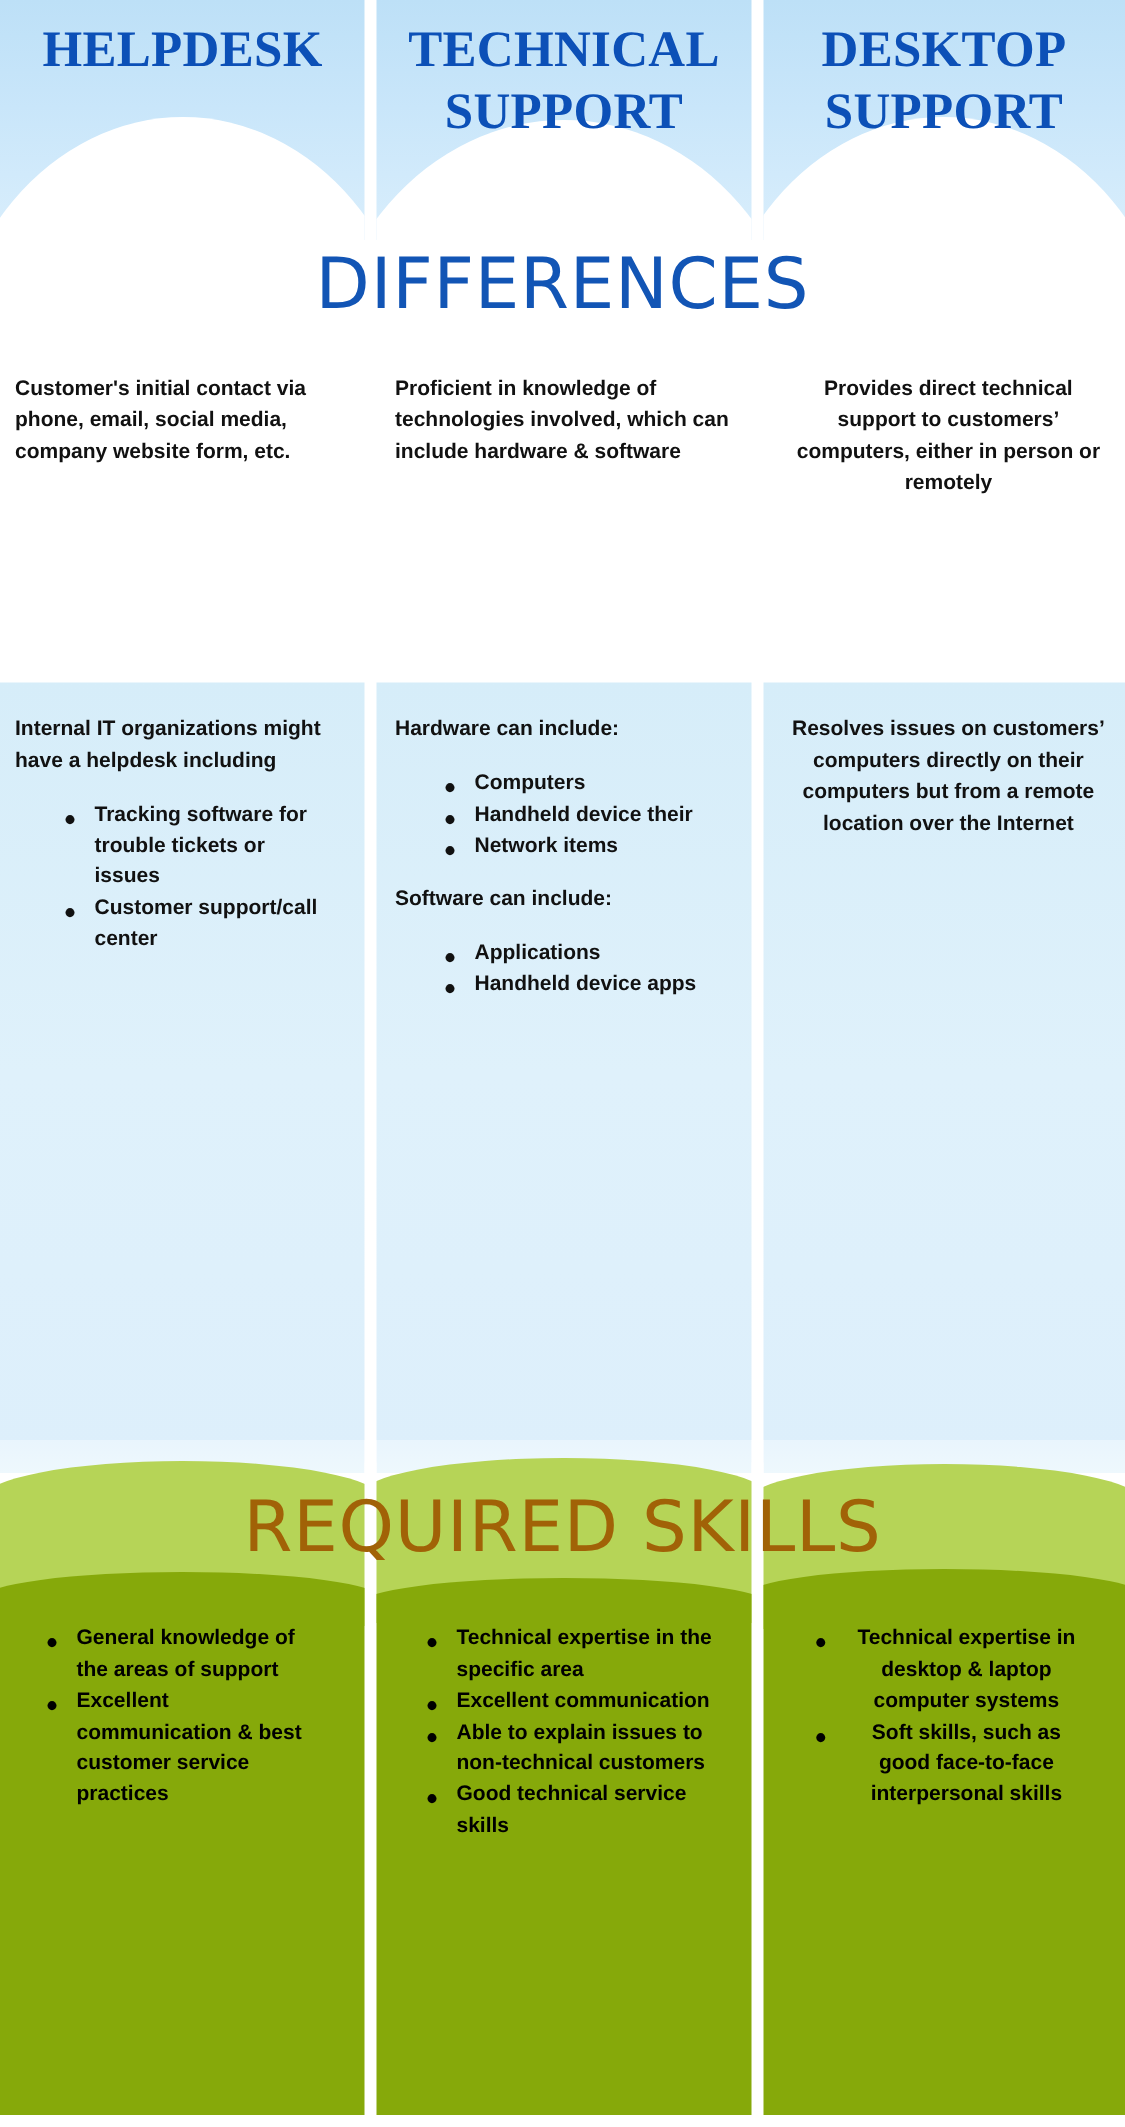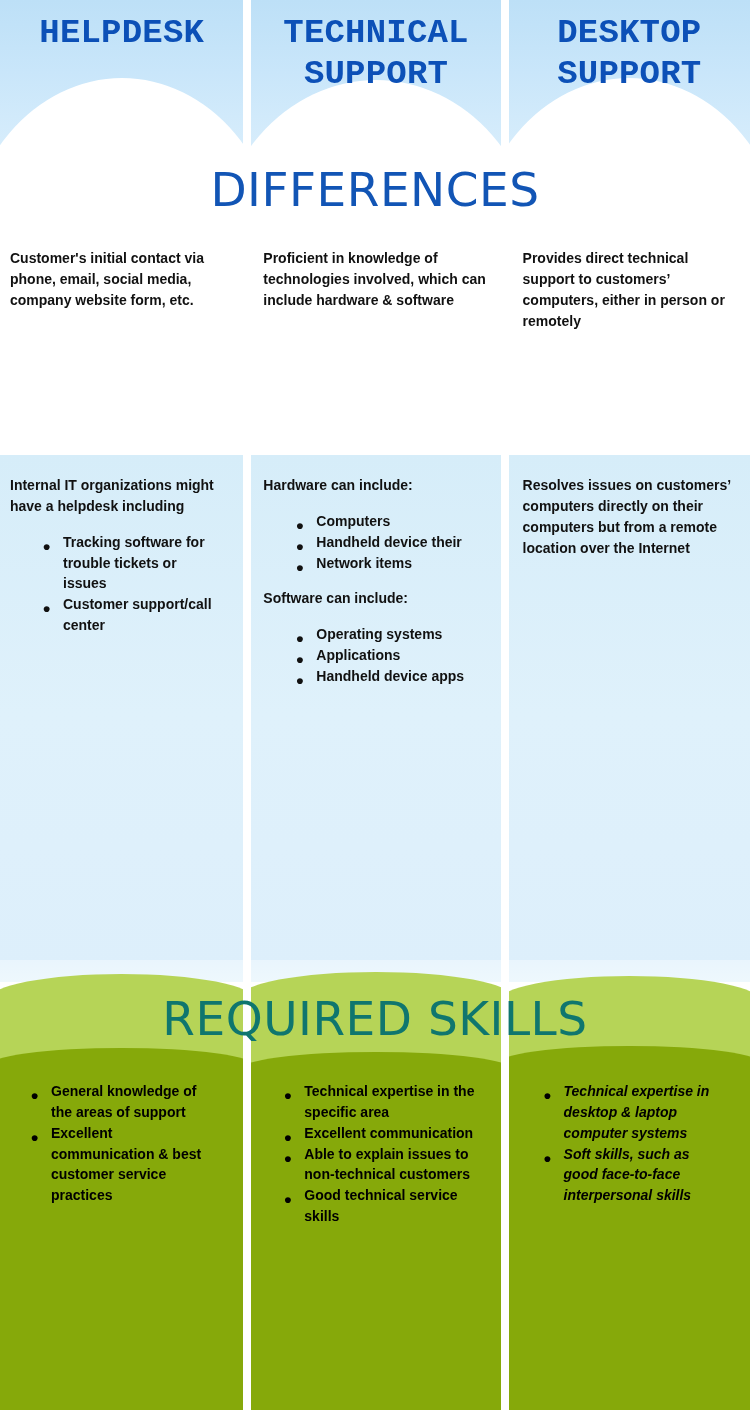--- a/index.html
+++ b/index.html
@@ -50,21 +50,21 @@
   .col-title {
     position:relative;
     z-index:2;
     text-align:center;
     padding-top:13px;
     color:#0c50b7;
     font-weight:bold;
     font-size:34px;
     line-height:1.22;
     letter-spacing:0.2px;
-    font-family:Liberation Mono, monospace;
+    font-family:Liberation Serif, serif;
   }
 
   
   .section-heading {
     position:absolute;
     left:0; width:750px;
     text-align:center;
     color:#1255b5;
     font-weight:normal;
     font-size:47px;
@@ -83,21 +83,21 @@
     position:relative;
     color:#111111;
     font-weight:bold;
     font-size:14px;
     line-height:1.49;
     font-family:"Liberation Sans", sans-serif;
   }
   .cell.c1 { width:246px; padding:0 12px 0 10px; }
   .gap     { width:8px; background:transparent; }
   .cell.c2 { width:252px; padding:0 8px 0 12px; }
-  .cell.c3 { width:244px; padding:0 8px 0 14px; }
+  .cell.c3 { width:244px; padding:0 8px 0 14px;text-align:center; }
 
   
   .row-diff { top:248px; }
 
   
   .row-blue { top:455px; }
   .row-blue .cell {
     background:linear-gradient(to bottom,#d6edf9 0%, #dff1fb 50%, #ddeffb 100%);
     min-height:520px;
     padding-top:20px;
@@ -166,35 +166,35 @@
   }
   .hill-col.h2 .hill-light { top:12px; }
   .hill-col.h2 .hill-dark  { top:92px; }
   .hill-col.h3 .hill-light { top:16px; }
   .hill-col.h3 .hill-dark  { top:86px; }
 
   .heading-skills {
     position:absolute;
     top:991px;
     z-index:3;
-    color:#0f766e;
+    color:#a16207;
   }
 
   .row-green {
     top:1052px;
     z-index:3;
   }
   .row-green .cell {
     min-height:358px;
     padding-top:14px;
     color:#000000;
   }
   .row-green .cell.c1 { padding-left:4px; padding-right:12px; }
   .row-green .cell.c2 { padding-left:6px; padding-right:10px; }
-  .row-green .cell.c3 { padding-left:8px; padding-right:10px;font-style:italic; }
+  .row-green .cell.c3 { padding-left:8px; padding-right:10px; }
   .row-green ul.bullets li { padding-left:32px; }
   .row-green ul.bullets li::before { left:12px; }
 </style>
 </head>
 <body>
 
 <div class="page">
 
   <div class="sky-band">
     <div class="sky-col c1">
@@ -243,21 +243,20 @@
 
     <div class="cell c2">
       <div class="para">Hardware can include:</div>
       <ul class="bullets">
         <li>Computers</li>
         <li>Handheld device their</li>
         <li>Network items</li>
       </ul>
       <div class="para">Software can include:</div>
       <ul class="bullets">
-        <li>Operating systems</li>
         <li>Applications</li>
         <li>Handheld device apps</li>
       </ul>
     </div>
 
     <div class="gap"></div>
 
     <div class="cell c3">
       <div class="para">Resolves issues on customers’ computers directly on their computers but from a remote location over the Internet</div>
     </div>

